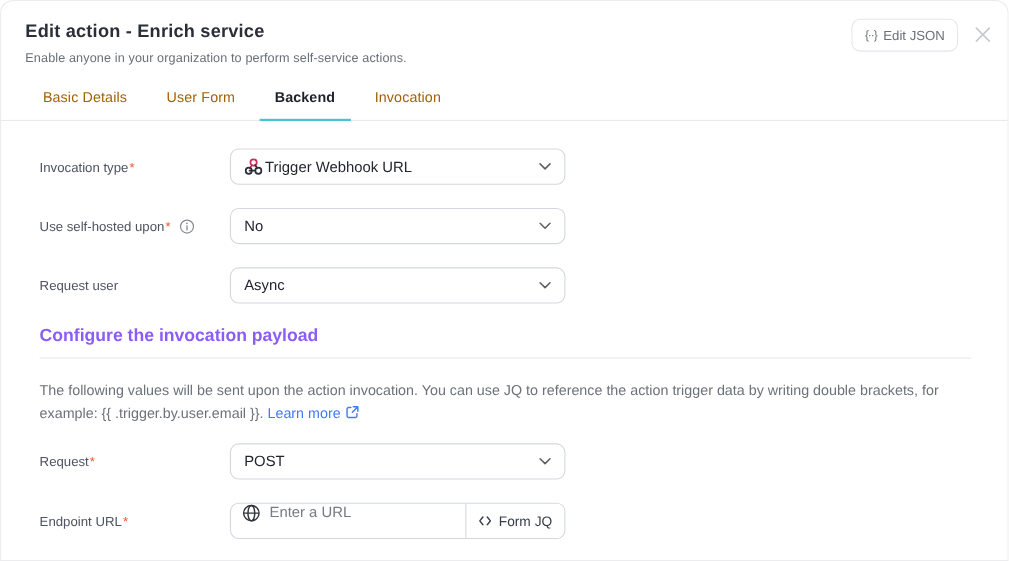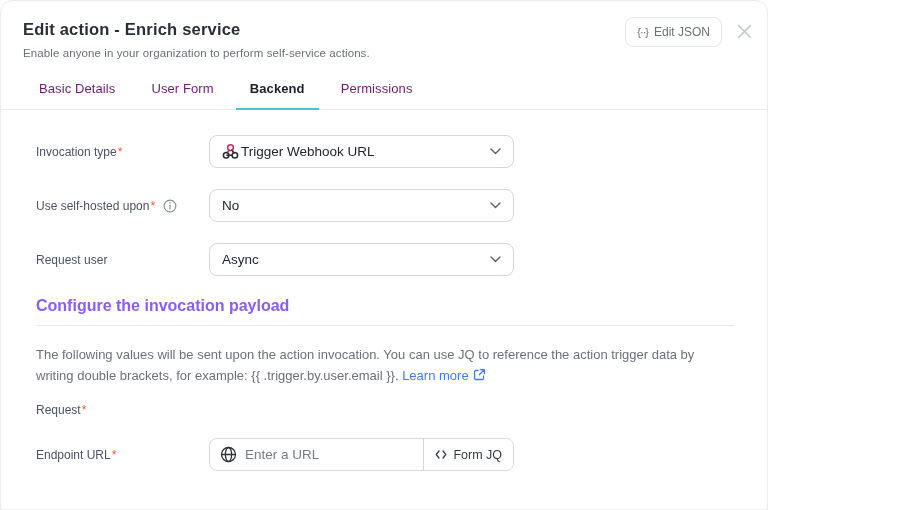--- a/index.html
+++ b/index.html
@@ -1,20 +1,20 @@
 <!DOCTYPE html>
 <html><head>
 <meta charset="utf-8">
 <style>
   * { margin:0; padding:0; box-sizing:border-box; }
   html,body { width:917px; height:510px; background:#fff; }
   body { font-family:"Liberation Sans", sans-serif; color:#2a2e37; overflow:hidden; }
 
   .modal {
-    width:768px; height:510px; background:#fff;
+    width:917px; height:510px; background:#fff;
     border:1px solid #ececef; border-radius:12px 12px 0 0;
     position:relative;
   }
 
   
   .header { padding:19px 24px 0 22px; position:relative; }
   .title { font-size:16.5px; font-weight:600; color:#2a2e37; letter-spacing:.2px; }
   .subtitle { margin-top:8px; font-size:11.5px; color:#6a7078; letter-spacing:.1px; }
 
   .edit-json-btn {
@@ -27,21 +27,21 @@
   .edit-json-icon { font-size:11px; color:#6b7077; letter-spacing:-1px; }
   .close-btn {
     position:absolute; top:21px; right:14px; width:18px; height:18px;
     background:none; border:none; cursor:pointer; padding:0;
     display:flex; align-items:center; justify-content:center;
   }
 
   
   .tabs { display:flex; gap:8px; padding:0 0 0 24px; margin-top:10px; border-bottom:1px solid #e8eaed; }
   .tab {
-    padding:12px 14px; font-size:13px; color:#701a75; cursor:pointer;
+    padding:12px 14px; font-size:13px; color:#a16207; cursor:pointer;
     border-bottom:2px solid transparent; margin-bottom:-1px; letter-spacing:.1px;
   }
   .tab.active { color:#1d212b; font-weight:600; border-bottom-color:#45c5cf; }
 
   
   .form { padding:25px 33px 0 35px; }
   .row { display:flex; align-items:center; margin-bottom:21px; }
   .row-label { width:173px; font-size:12px; color:#4d5361; flex:none; display:flex; align-items:center; gap:6px; }
   .req { color:#f25b33; margin-left:1px; }
   .info-icon { display:inline-flex; margin-left:2px; }
@@ -61,21 +61,21 @@
   .description { margin-top:18px; font-size:13px; line-height:21px; color:#6d7179; max-width:835px; }
   .learn-more { color:#4479f5; text-decoration:none; cursor:pointer; }
   .ext-icon { display:inline-block; vertical-align:-1px; margin-left:4px; }
   .after-desc { margin-top:16px; }
 
   
   .input-group {
     width:305px; height:33px; display:flex; align-items:stretch;
     border:1px solid #d4d8de; border-radius:8px; background:#fff; overflow:hidden;
   }
-  .input-left { flex:1; display:flex; align-items:center; gap:8px; padding:0 10px; }
+  .input-left { flex:1; display:flex; align-items:flex-start; gap:8px; padding:0 10px; }
   .url-input {
     border:none; outline:none; width:100%; font-size:13.5px;
     font-family:"Liberation Sans", sans-serif; color:#23262e; background:transparent;
   }
   .url-input::placeholder { color:#757b84; opacity:1; }
   .test-jq {
     border:none; border-left:1px solid #d4d8de; background:#fff;
     display:flex; align-items:center; gap:6px; padding:0 11px;
     font-size:12.5px; color:#363c47; cursor:pointer;
     font-family:"Liberation Sans", sans-serif;
@@ -101,21 +101,21 @@
             <path d="M1.5 1.5 L12.5 12.5 M12.5 1.5 L1.5 12.5" stroke="#c6cad0" stroke-width="1.4" stroke-linecap="round"></path>
           </svg>
       </span>
     </button>
   </div>
 
   <div class="tabs">
     <div class="tab">Basic Details</div>
     <div class="tab">User Form</div>
     <div class="tab active">Backend</div>
-    <div class="tab">Permissions</div>
+    <div class="tab">Invocation</div>
   </div>
 
   <div class="form">
 
     <div class="row">
       <div class="row-label">
         <span><span>Invocation type</span><span class="req">*</span></span>
       </div>
       <div class="select">
         <span style="display:flex;">
@@ -178,20 +178,28 @@
       <span>The following values will be sent upon the action invocation. You can use JQ to reference the action trigger data by writing double brackets, for example: {{ .trigger.by.user.email }}.</span>
       <a class="learn-more">Learn more</a><span class="ext-icon"><svg width="13" height="13" viewBox="0 0 13 13" fill="none">
             <path d="M5 2.5 H2.8 C2.1 2.5 1.5 3.1 1.5 3.8 V10.2 C1.5 10.9 2.1 11.5 2.8 11.5 H9.2 C9.9 11.5 10.5 10.9 10.5 10.2 V8" stroke="#4479f5" stroke-width="1.3" stroke-linecap="round"></path>
             <path d="M7.2 1.7 H11.3 V5.8 M11.1 1.9 L6.3 6.7" stroke="#4479f5" stroke-width="1.3" stroke-linecap="round" stroke-linejoin="round"></path>
           </svg></span>
     </div>
 
     <div class="row after-desc">
       <div class="row-label">
         <span><span>Request</span><span class="req">*</span></span>
+      </div>
+      <div class="select">
+        <span class="select-value grow">POST</span>
+        <span style="display:flex;">
+          <svg width="11" height="7" viewBox="0 0 11 7">
+              <path d="M1 1 L5.5 5.5 L10 1" stroke="#5a6068" stroke-width="1.4" fill="none" stroke-linecap="round" stroke-linejoin="round"></path>
+            </svg>
+        </span>
       </div>
     </div>
 
     <div class="row">
       <div class="row-label">
         <span><span>Endpoint URL</span><span class="req">*</span></span>
       </div>
       <div class="input-group">
         <div class="input-left">
           <span style="display:flex;">

